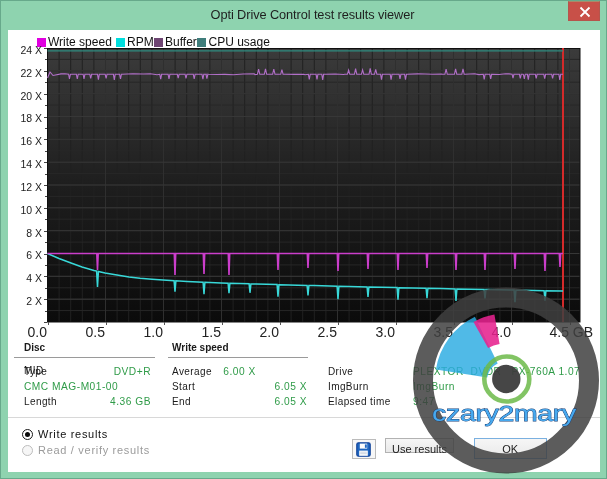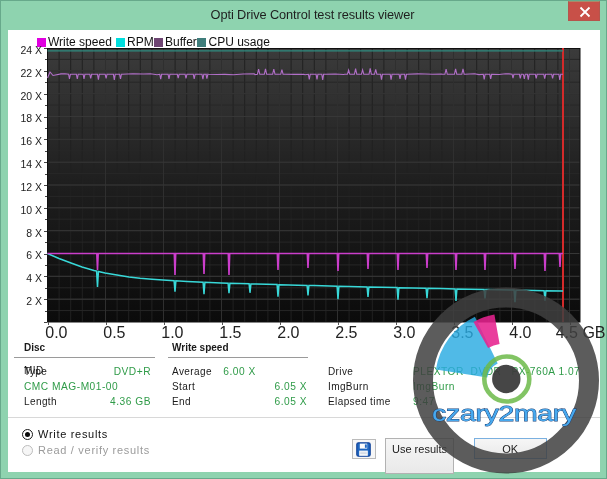--- a/index.html
+++ b/index.html
@@ -8,21 +8,21 @@
  font-size:13.6px;letter-spacing:-0.1px;color:#1f1f1f;}
 #close{position:absolute;left:568px;top:1px;width:32px;height:19.5px;background:#c85048;
  border:1px solid #b5554c;border-top-color:#a98a6a;box-sizing:border-box;}
 #close svg{position:absolute;left:10px;top:4px;}
 #content{position:absolute;left:8px;top:30px;width:592px;height:442px;background:#ffffff;}
 .sq{position:absolute;width:9px;height:9px;top:37.5px;}
 .lt{position:absolute;top:34.5px;font-size:12px;color:#111;}
 #chart{position:absolute;left:47px;top:48px;}
 .yl{position:absolute;left:0px;width:42px;text-align:right;font-size:10.5px;color:#222;}
 .yt{position:absolute;height:1px;background:#444;}
-.xl{position:absolute;top:323.5px;width:40px;text-align:right;font-size:16px;color:#222;}
+.xl{position:absolute;top:323.5px;width:40px;text-align:left;font-size:14px;color:#222;}
 .hdr{position:absolute;font-weight:bold;font-size:10px;color:#1a1a1a;top:341.5px;}
 .ul{position:absolute;height:1px;background:#9a9a9a;top:357px;}
 .lb{position:absolute;font-size:10px;letter-spacing:0.4px;color:#1a1a1a;}
 .gv{position:absolute;font-size:10.2px;letter-spacing:0.5px;color:#2f9b48;}
 #sep{position:absolute;left:8px;top:417px;width:592px;height:1px;background:#d8d8d8;}
 .rad{position:absolute;width:11px;height:11px;border-radius:50%;box-sizing:border-box;}
 .btn{position:absolute;box-sizing:border-box;border:1px solid #b2b2b2;
  background:linear-gradient(#f6f6f6,#e9e9e9);font-size:11px;color:#1c1c1c;
  text-align:center;}
 </style></head><body>
@@ -253,21 +253,21 @@
 
 <div class="btn" style="left:351.5px;top:439px;width:24px;height:19.5px;background:#f7f7f7;border-color:#bbb">
 <svg width="15" height="15" viewBox="0 0 15 15" style="margin-top:2px">
 <rect x="0.8" y="0.8" width="13.4" height="13.4" rx="1.6" fill="#1f66c0" stroke="#13449a" stroke-width="1.2"></rect>
 <rect x="3.8" y="1.6" width="7.4" height="5" fill="#fdfdfd"></rect>
 <rect x="8.9" y="2.4" width="1.9" height="3.4" fill="#1f66c0"></rect>
 <rect x="3.2" y="8.6" width="8.6" height="5.2" fill="#fdfdfd"></rect>
 <line x1="4.2" y1="10.2" x2="10.8" y2="10.2" stroke="#b9c4d6" stroke-width="0.7"></line>
 <line x1="4.2" y1="11.7" x2="10.8" y2="11.7" stroke="#b9c4d6" stroke-width="0.7"></line>
 </svg></div>
-<div class="btn" style="left:385px;top:438px;width:69px;height:36px;line-height:20px">Use results</div>
+<div class="btn" style="left:385px;top:438px;width:69px;height:15px;line-height:20px">Use results</div>
 <div class="btn" style="left:473.5px;top:437.5px;width:73.5px;height:21px;line-height:20px;border-color:#7ab0e0">OK</div>
 
 <svg id="wm" style="position:absolute;left:406px;top:280px" width="201" height="199" viewBox="0 0 201 199">
 <defs>
       <filter id="soft" x="-10%" y="-10%" width="120%" height="120%">
 <feGaussianBlur stdDeviation="0.6"></feGaussianBlur>
       </filter>
     </defs>
 <circle cx="100" cy="100.5" r="83" fill="none" stroke="rgba(62,62,62,0.85)" stroke-width="20" filter="url(#soft)"></circle>
 <path d="M68.9,36.7 A71,71 0 0 0 29.9,89.4 L81.2,97.5 A19,19 0 0 1 91.7,83.4 Z" fill="rgba(41,171,226,0.82)"></path>

